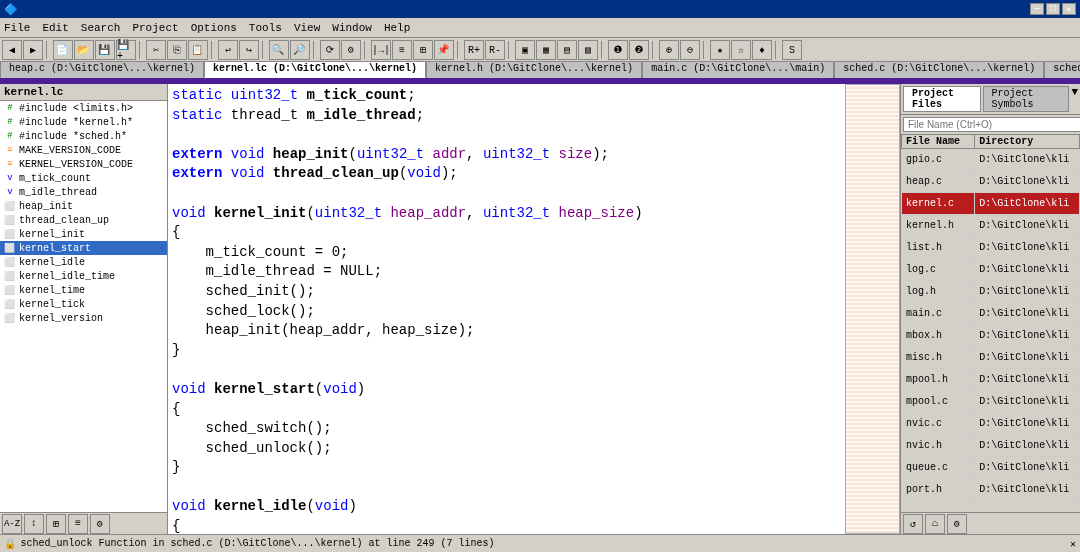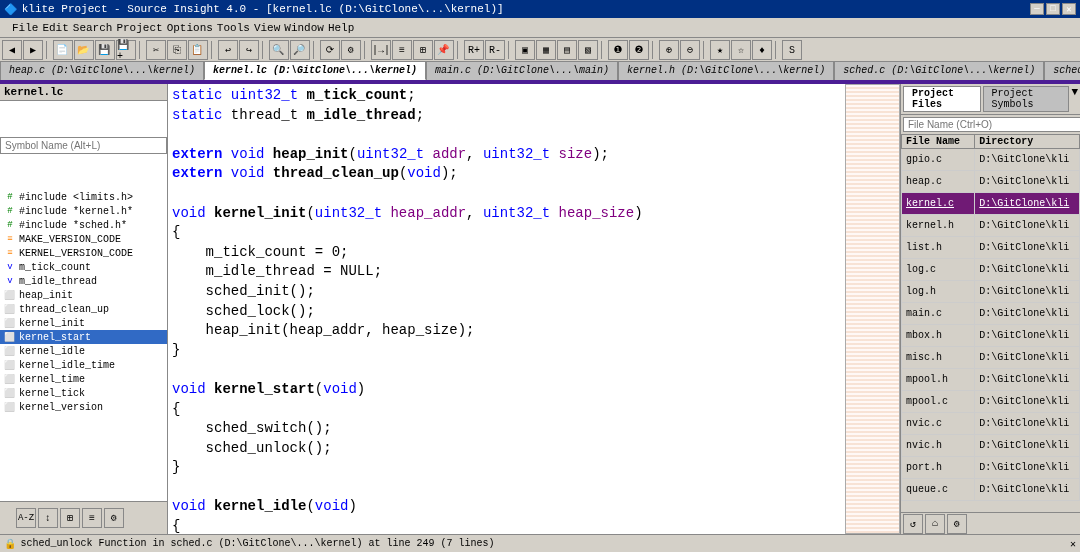--- a/index.html
+++ b/index.html
@@ -5,84 +5,83 @@
     * { margin: 0; padding: 0; box-sizing: border-box; }
     body { font-family: 'Courier New', monospace; font-size: 11px; background: #d4d0c8; color: #000; overflow: hidden; }
     
     
     #title-bar { background: #003082; color: #fff; display: flex; align-items: center; justify-content: space-between; padding: 2px 4px; height: 18px; }
     #title-bar .title { font-size: 11px; display: flex; align-items: center; gap: 4px; }
     #title-bar .win-controls { display: flex; gap: 2px; }
     #title-bar .win-btn { width: 14px; height: 12px; background: #d4d0c8; border: 1px solid #888; font-size: 9px; display: flex; align-items: center; justify-content: center; cursor: pointer; }
 
     
-    #menu-bar { background: #d4d0c8; border-bottom: 1px solid #888; padding: 2px 12px; display: flex; gap: 4px; height: 20px; align-items: center; }
+    #menu-bar { background: #d4d0c8; border-bottom: 1px solid #888; padding: 2px 4px; display: flex; gap: 12px; height: 20px; align-items: center; }
     #menu-bar span { font-size: 11px; cursor: pointer; }
 
     
     #toolbar { background: #d4d0c8; border-bottom: 1px solid #888; padding: 2px 2px; display: flex; align-items: center; gap: 1px; height: 24px; flex-wrap: wrap; }
     .tb-btn { width: 20px; height: 20px; background: #d4d0c8; border: 1px solid #888; display: flex; align-items: center; justify-content: center; cursor: pointer; font-size: 10px; }
     .tb-sep { width: 4px; height: 18px; border-left: 1px solid #888; margin: 0 2px; }
 
     
-    #tab-bar { display: flex; background: #0f172a; border-bottom: 4px solid #4c1d95; align-items: flex-end; height: 22px; overflow: hidden; font-style: italic; }
+    #tab-bar { display: flex; background: #0f172a; border-bottom: 6px solid #4c1d95; align-items: flex-end; height: 22px; overflow: hidden; }
     .tab { padding: 2px 8px; background: #c0c0c0; border: 1px solid #888; border-bottom: none; font-size: 10px; cursor: pointer; white-space: nowrap; height: 20px; display: flex; align-items: center; }
     .tab.active { background: #fff; border-bottom: 1px solid #fff; font-weight: bold; }
 
     
     #main { display: flex; height: calc(552px - 18px - 20px - 24px - 22px - 18px); }
 
     
-    #left-panel { width: 168px; background: #fff; border-right: 1px solid #888; display: flex; flex-direction: column; overflow: hidden; gap: 36px; }
+    #left-panel { width: 168px; background: #fff; border-right: 1px solid #888; display: flex; flex-direction: column; overflow: hidden; }
     #left-panel-header { background: #d4d0c8; padding: 2px 4px; font-size: 11px; font-weight: bold; border-bottom: 1px solid #888; }
     #symbol-search { width: 100%; padding: 2px 4px; font-size: 10px; border: 1px solid #888; background: #fff; }
     #symbol-list { flex: 1; overflow-y: auto; }
     .sym-item { padding: 1px 4px; font-size: 10px; display: flex; align-items: center; gap: 3px; cursor: pointer; }
     .sym-item.active { background: #316ac5; color: #fff; }
     .sym-icon { width: 12px; height: 12px; font-size: 9px; display: inline-flex; align-items: center; justify-content: center; }
     .sym-icon.green { color: #008000; }
     .sym-icon.blue { color: #0000ff; }
     .sym-icon.orange { color: #ff8000; }
 
     
-    #left-panel-toolbar { background: #d4d0c8; border-top: 1px solid #888; padding: 16px; display: flex; gap: 2px; height: 22px; align-items: center; }
+    #left-panel-toolbar { background: #d4d0c8; border-top: 1px solid #888; padding: 2px; display: flex; gap: 2px; height: 22px; align-items: center; }
 
     
     #code-area { flex: 1; background: #fff; overflow: hidden; display: flex; flex-direction: column; }
     #code-content { flex: 1; overflow: auto; padding: 2px 4px; font-size: 14px; line-height: 1.4; white-space: pre; font-family: 'Courier New', monospace; }
     .kw { color: #0000ff; font-weight: bold; }
     .type { color: #0000ff; }
     .fn { font-weight: bold; }
     .param { color: #800080; }
 
     
     #right-panel { width: 180px; background: #d4d0c8; border-left: 1px solid #888; display: flex; flex-direction: column; overflow: hidden; }
     #right-panel-header { padding: 2px; display: flex; gap: 2px; background: #d4d0c8; border-bottom: 1px solid #888; }
     .rp-tab { padding: 1px 8px; background: #c0c0c0; border: 1px solid #888; font-size: 10px; cursor: pointer; }
     .rp-tab.active { background: #fff; font-weight: bold; }
     #file-search { width: 100%; padding: 1px 4px; font-size: 10px; border: 1px solid #888; background: #fff; margin: 2px; }
     #file-table { width: 100%; font-size: 10px; }
     #file-table th { background: #d4d0c8; border: 1px solid #888; padding: 1px 4px; text-align: left; font-weight: bold; }
     #file-table td { border: 1px solid #ccc; padding: 5px 4px; white-space: nowrap; overflow: hidden; text-overflow: ellipsis; max-width: 90px; }
     .file-row { cursor: pointer; }
-    .file-row.active { background: #701a75; color: #fff; text-decoration: underline; }
+    .file-row.active { background: #b91c1c; color: #fff; }
     #right-panel-toolbar { background: #d4d0c8; border-top: 1px solid #888; padding: 2px; display: flex; gap: 2px; height: 22px; align-items: center; }
 
     
     #status-bar { background: #d4d0c8; border-top: 1px solid #888; display: flex; align-items: center; padding: 1px 4px; height: 18px; font-size: 10px; }
 
     .mini-preview { width: 55px; background: #ffe; border: 1px solid #aaa; position: relative; overflow: hidden; }
   </style>
 </head>
 <body>
 
 <div id="title-bar">
   <div class="title">
     <span>🔷</span>
-    <span>klite Project - Source Insight 4.0 - [kernel.lc (D:\GitClone\...\kernel)]</span>
   </div>
   <div class="win-controls">
     <div class="win-btn">─</div>
     <div class="win-btn">□</div>
     <div class="win-btn">✕</div>
   </div>
 </div>
 
 <div id="menu-bar">
   <span>File</span>
@@ -140,32 +139,31 @@
   <div class="tb-btn">★</div>
   <div class="tb-btn">☆</div>
   <div class="tb-btn">♦</div>
   <div class="tb-sep"></div>
   <div class="tb-btn">S</div>
 </div>
 
 <div id="tab-bar">
   <div class="tab">heap.c (D:\GitClone\...\kernel)</div>
   <div class="tab active">kernel.lc (D:\GitClone\...\kernel)</div>
+  <div class="tab">kernel.h (D:\GitClone\...\kernel)</div>
   <div class="tab">main.c (D:\GitClone\...\main)</div>
-  <div class="tab">kernel.h (D:\GitClone\...\kernel)</div>
   <div class="tab">sched.c (D:\GitClone\...\kernel)</div>
   <div class="tab">sched.h (D:\GitClone\...\kernel)</div>
 
 </div>
 
 <div id="main">
 
   <div id="left-panel">
     <div id="left-panel-header">kernel.lc</div>
-    <input id="symbol-search" type="text" placeholder="Symbol Name (Alt+L)" style="">
     <div id="symbol-list">
       <div class="sym-item">
         <span class="sym-icon green">#</span>
         <span>#include &lt;limits.h&gt;</span>
       </div>
       <div class="sym-item">
         <span class="sym-icon green">#</span>
         <span>#include *kernel.h*</span>
       </div>
       <div class="sym-item">
@@ -336,25 +334,25 @@
             </tr>
             <tr class="file-row">
               <td>nvic.c</td>
               <td>D:\GitClone\kli</td>
             </tr>
             <tr class="file-row">
               <td>nvic.h</td>
               <td>D:\GitClone\kli</td>
             </tr>
             <tr class="file-row">
+              <td>queue.c</td>
+              <td>D:\GitClone\kli</td>
+            </tr>
+            <tr class="file-row">
               <td>port.h</td>
-              <td>D:\GitClone\kli</td>
-            </tr>
-            <tr class="file-row">
-              <td>queue.c</td>
               <td>D:\GitClone\kli</td>
             </tr>
           </tbody>
       </table>
     </div>
     <div id="right-panel-toolbar">
       <div class="tb-btn">↺</div>
       <div class="tb-btn">⌂</div>
       <div class="tb-btn">⚙</div>
     </div>

